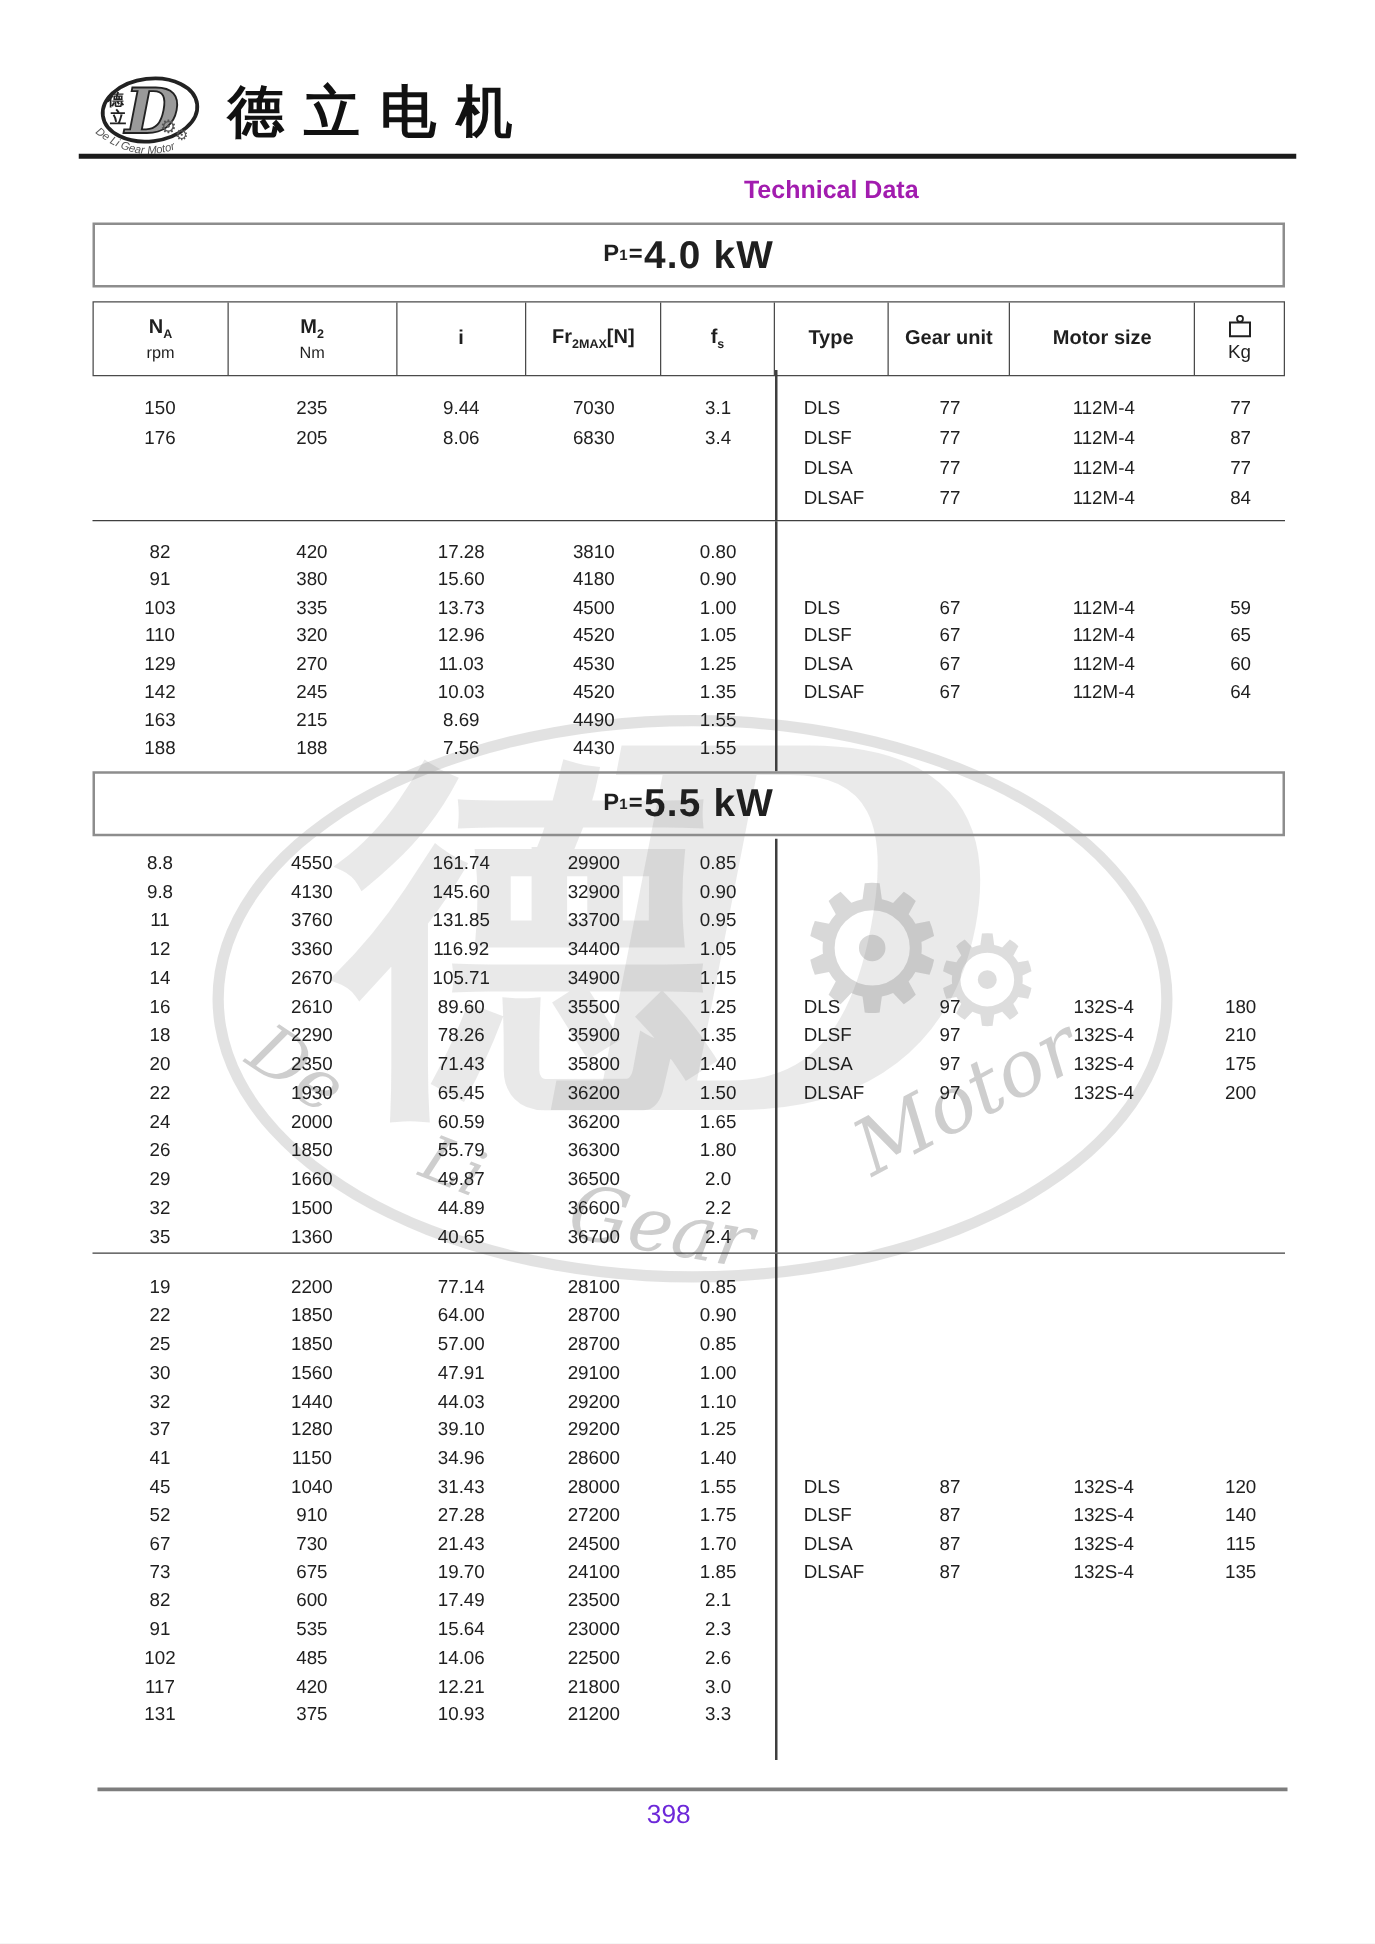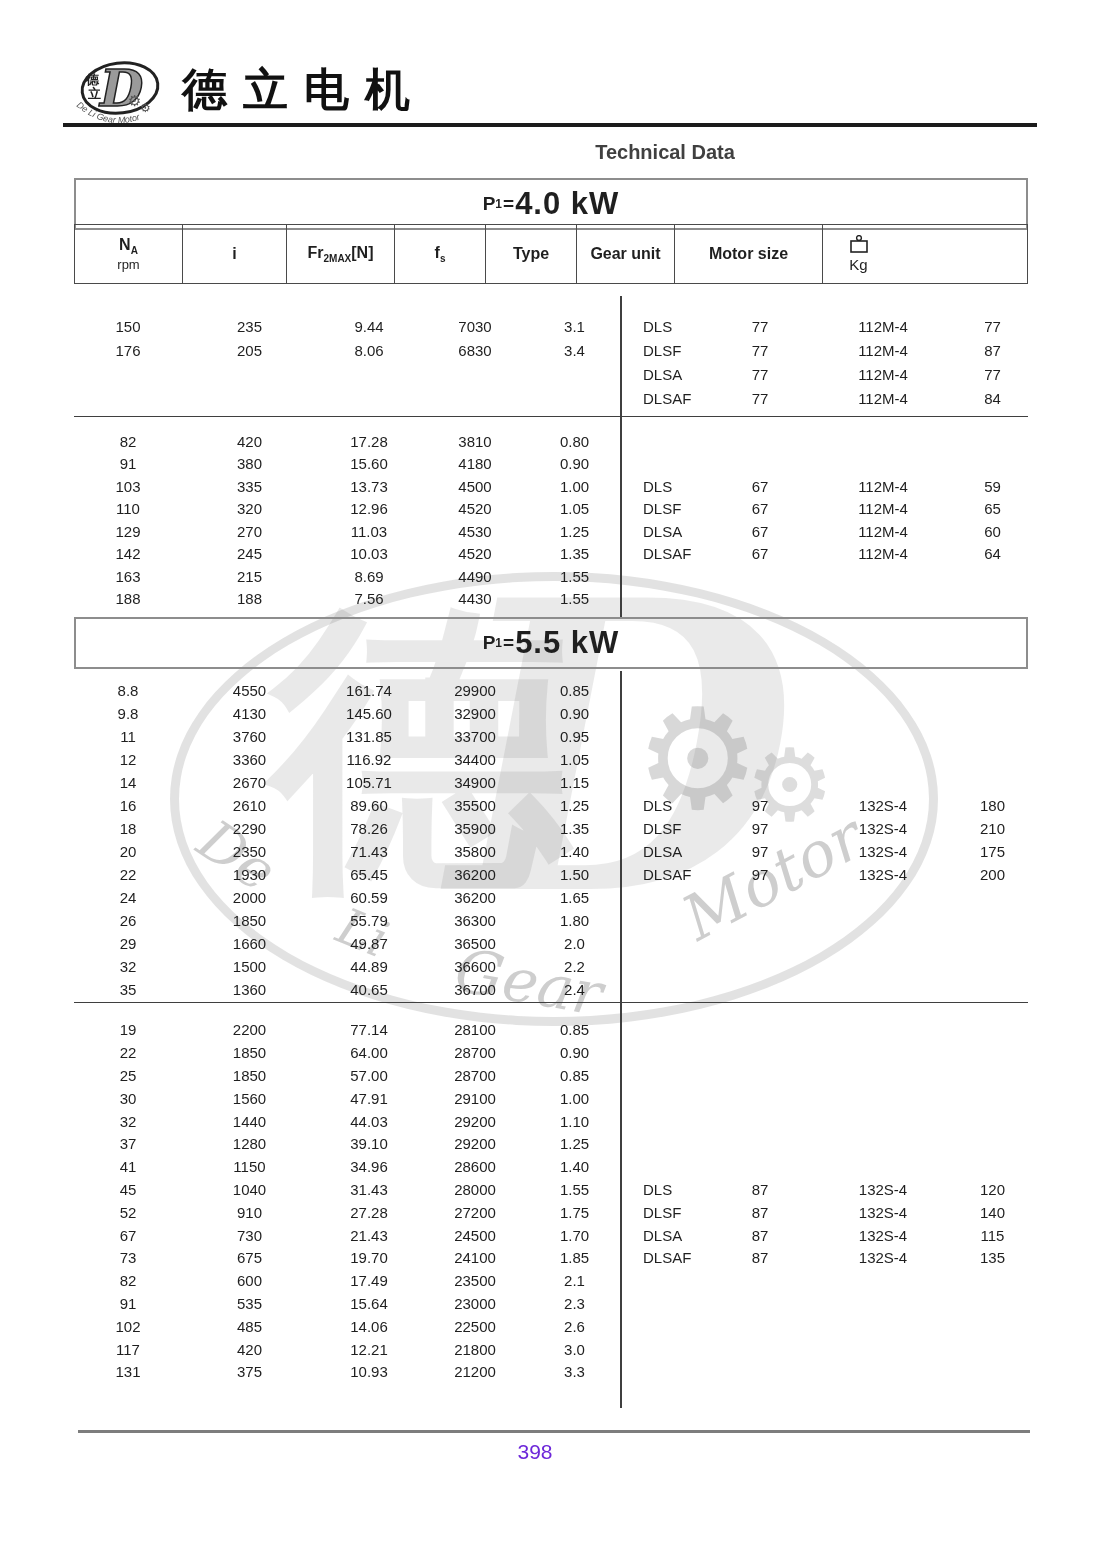--- a/index.html
+++ b/index.html
@@ -19,31 +19,31 @@
            color:rgba(110,110,110,.34);line-height:1;}
   .wm-de{left:198px;top:828px;font-size:56px;transform:rotate(34deg);}
   .wm-li{left:338px;top:908px;font-size:50px;transform:rotate(22deg);}
   .wm-gearw{left:455px;top:952px;font-size:60px;transform:rotate(10deg);}
   .wm-motor{left:688px;top:892px;font-size:62px;transform:rotate(-28deg);transform-origin:left center;}
   
   .ct{position:absolute;z-index:2;}
   #brand-name{left:182px;top:60px;font-size:45px;font-weight:bold;letter-spacing:16px;
               font-family:"DejaVu Serif","Liberation Serif",serif;color:#111;}
   #header-rule{left:63px;top:123px;width:974px;height:4px;background:#1b1b1b;}
-  #tech-title{left:465px;top:141px;width:400px;text-align:center;font-size:20px;font-weight:bold;color:#404040;}
+  #tech-title{left:465px;top:141px;width:400px;text-align:center;font-size:20px;font-weight:bold;color:#a21caf;}
   .pbox{left:74px;width:954px;height:52px;border:2px solid #8d8d8d;box-sizing:border-box;background:transparent;
         display:flex;align-items:center;justify-content:center;}
   #pbox1{top:178px;}
   #pbox2{top:617px;}
   .pbox .pp{font-size:19px;font-weight:bold;}
   .pbox sub{font-size:12px;font-weight:bold;}
   .pbox .peq{font-size:19px;font-weight:bold;margin:0 1px 0 1px;}
   .pbox .pval{font-size:31px;font-weight:bold;letter-spacing:1px;}
   
-  #colhead{left:74px;top:224px;width:954px;height:60px;display:flex;border:1.6px solid #4a4a4a;box-sizing:border-box;}
+  #colhead{left:74px;top:241px;width:954px;height:60px;display:flex;border:1.6px solid #4a4a4a;box-sizing:border-box;}
   .hcell{border-right:1.6px solid #4a4a4a;display:flex;flex-direction:column;align-items:center;justify-content:center;
          box-sizing:border-box;}
   .hcell:last-child{border-right:none;}
   .hmain{font-size:16px;font-weight:bold;line-height:1.15;}
   .hmain sub{font-size:10px;font-weight:bold;}
   .hunit{font-size:13px;font-weight:normal;line-height:1.2;}
   .w0{width:108px}.w1{width:135px}.w2{width:104px}.w3{width:108px}.w4{width:91px}
   .w5{width:91px}.w6{width:98px}.w7{width:148px}.w8{width:71px}
   .kg-ic{display:block;margin-bottom:1px;}
   
@@ -105,20 +105,24 @@
       <sub>1</sub>
       <span class="peq">=</span>
       <span class="pval">4.0 kW</span>
   </div>
 
   <div class="ct" id="colhead">
     <div class="hcell w0">
       <div class="hmain"><span>N</span><sub>A</sub></div>
       <div class="hunit">rpm</div>
     </div>
+    <div class="hcell w1">
+      <div class="hmain"><span>M</span><sub>2</sub></div>
+      <div class="hunit">Nm</div>
+    </div>
     <div class="hcell w2">
       <div class="hmain"><span>i</span></div>
     </div>
     <div class="hcell w3">
       <div class="hmain"><span>Fr</span><sub>2MAX</sub><span>[N]</span></div>
     </div>
     <div class="hcell w4">
       <div class="hmain"><span>f</span><sub>s</sub></div>
     </div>
     <div class="hcell w5">

